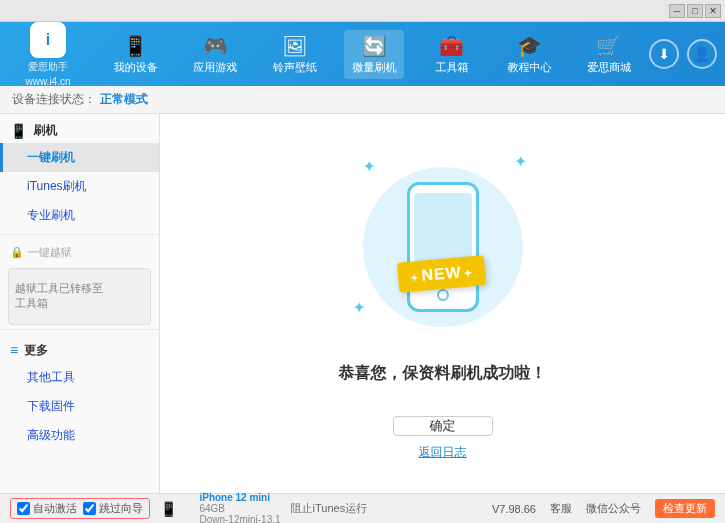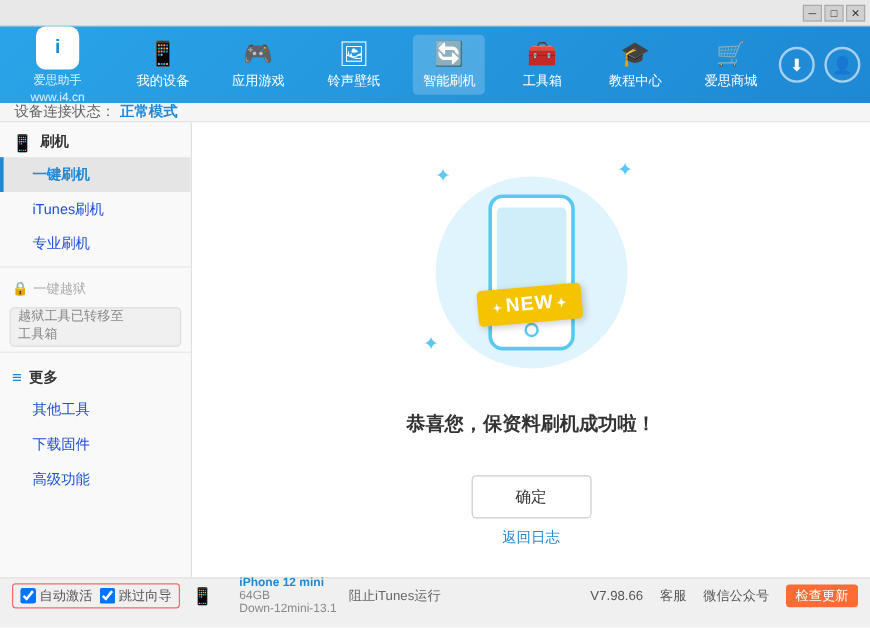--- a/index.html
+++ b/index.html
@@ -65,21 +65,21 @@
       border-radius: 50%;
       border: 2px solid rgba(255,255,255,0.6);
       color: white;
       display: flex; align-items: center; justify-content: center;
       font-size: 14px;
       cursor: pointer;
     }
 
     
     .status-bar {
-      height: 16px;
+      height: 28px;
       background: #f5f5f5;
       border-bottom: 1px solid #e0e0e0;
       display: flex;
       align-items: center;
       padding: 0 12px;
       font-size: 12px;
       color: #333;
     }
     .status-label { color: #666; margin-right: 4px; }
     .status-value { color: #1e88d4; font-weight: bold; }
@@ -117,21 +117,21 @@
       font-weight: bold;
     }
     .sidebar-divider { border: none; border-top: 1px solid #e8e8e8; margin: 4px 0; }
     .sidebar-grayed { color: #aaa; font-size: 11px; display: flex; align-items: center; padding: 6px 10px 4px 10px; }
     .sidebar-lock { margin-right: 4px; }
     .sidebar-notice {
       margin: 4px 8px;
       background: #f0f0f0;
       border: 1px solid #ddd;
       border-radius: 4px;
-      padding: 0 6px;
+      padding: 12px 6px;
       font-size: 11px;
       color: #888;
       line-height: 1.4;
     }
 
     
     .content {
       flex: 1;
       display: flex;
       align-items: center;
@@ -219,34 +219,35 @@
 
     .success-text {
       font-size: 16px;
       color: #333;
       margin-bottom: 32px;
       font-weight: bold;
     }
 
     .confirm-btn {
       width: 100px;
-      height: 36px;
+      height: 20px;
       background: white;
       border: 1px solid #ccc;
       border-radius: 4px;
       font-size: 13px;
       color: #333;
       cursor: pointer;
       margin-bottom: 8px;
     }
 
     .back-link {
       font-size: 12px;
       color: #1e88d4;
       cursor: pointer;
+      text-decoration: underline;
     }
     .checkbox-item { display: flex; align-items: center; gap: 3px; cursor: pointer; }
     .checkbox-item input { cursor: pointer; }
     .device-info { display: flex; flex-direction: column; margin-left: 8px; }
     .device-name { color: #1e88d4; font-weight: bold; font-size: 10px; }
     .device-detail { color: #888; font-size: 10px; }
     .itunes-status { display: flex; align-items: flex-start; gap: 3px; color: #666; }
     .bottom-right-link { cursor: pointer; color: #555; }
     .update-btn {
       background: #ff6b35;
@@ -312,21 +313,21 @@
     <div class="nav-item">
       <div class="nav-icon">🎮</div>
       <div class="nav-label">应用游戏</div>
     </div>
     <div class="nav-item">
       <div class="nav-icon">🖼</div>
       <div class="nav-label">铃声壁纸</div>
     </div>
     <div class="nav-item active">
       <div class="nav-icon">🔄</div>
-      <div class="nav-label">智能刷机</div>
+      <div class="nav-label">微量刷机</div>
     </div>
     <div class="nav-item">
       <div class="nav-icon">🧰</div>
       <div class="nav-label">工具箱</div>
     </div>
     <div class="nav-item">
       <div class="nav-icon">🎓</div>
       <div class="nav-label">教程中心</div>
     </div>
     <div class="nav-item">

